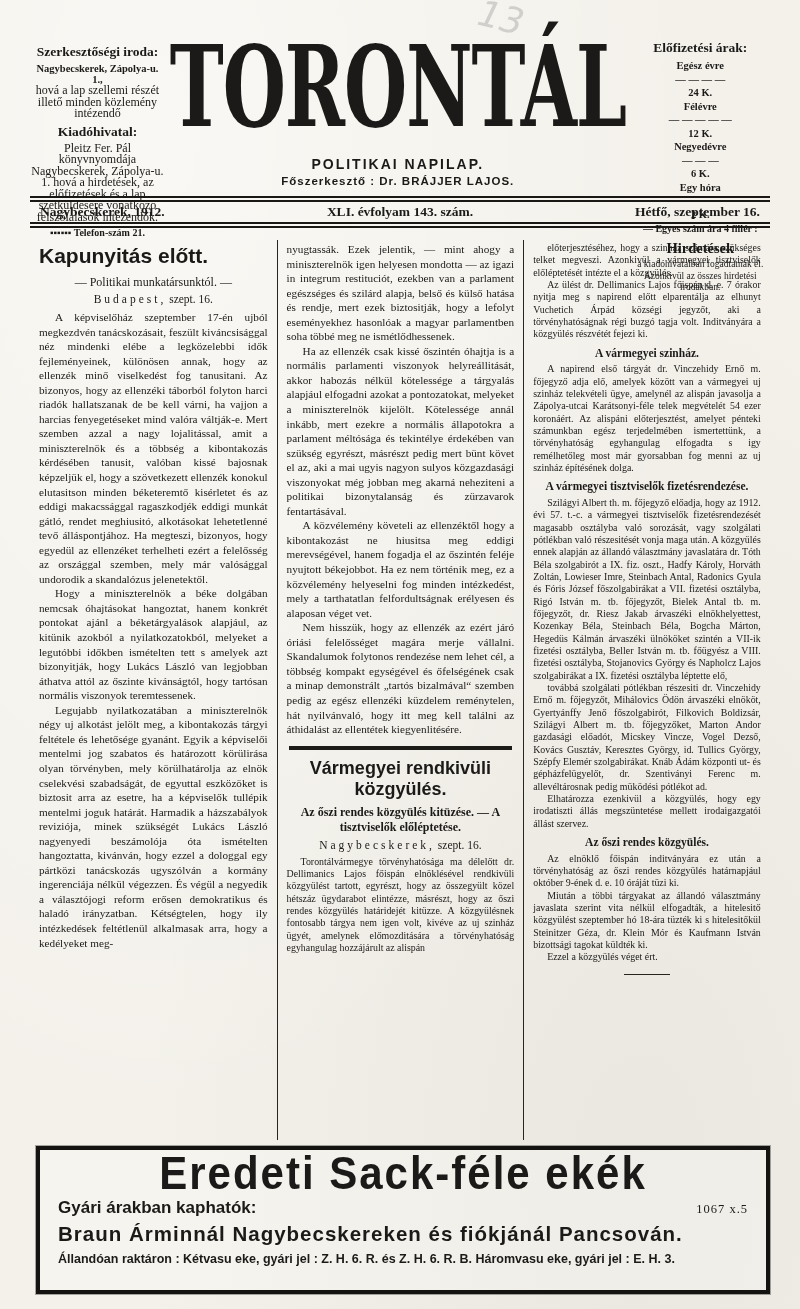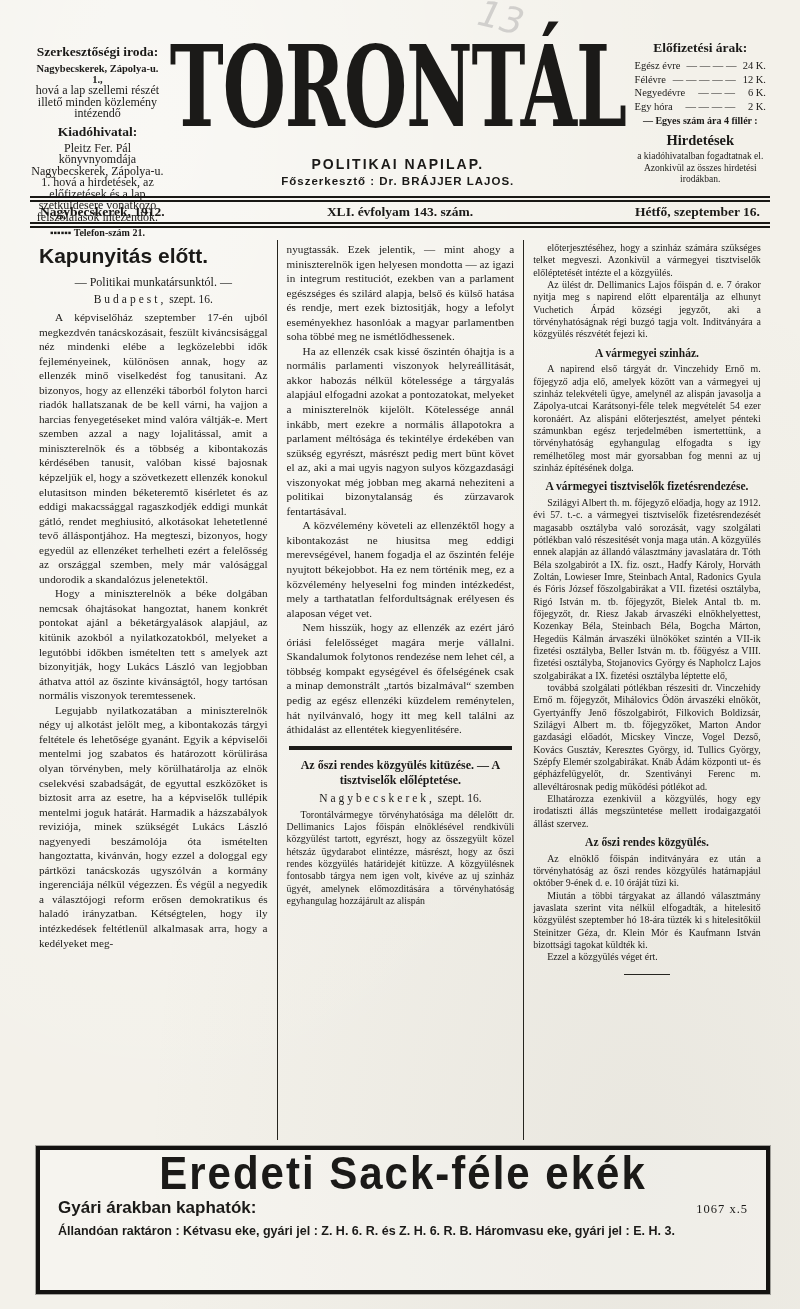--- a/index.html
+++ b/index.html
@@ -31,21 +31,21 @@
   .paper-title{
     height:120px; display:flex; align-items:center; justify-content:center;
   }
   .paper-title span{
     font-family:"DejaVu Serif", serif; font-weight:bold; font-size:74px;
     letter-spacing:-1px; transform:scale(0.98,1.52); transform-origin:center;
     white-space:nowrap;
   }
   .paper-sub{ font-family:"Liberation Sans", sans-serif; font-weight:bold; font-size:14px; letter-spacing:2px; margin-top:10px; }
   .paper-editor{ font-family:"Liberation Sans", sans-serif; font-weight:bold; font-size:11.5px; letter-spacing:1px; margin-top:3px; }
-  .sub-row{ display:flex; font-size:10.5px; font-weight:normal; line-height:13.5px; padding:0 4px; }
+  .sub-row{ display:flex; font-size:10.5px; font-weight:bold; line-height:13.5px; padding:0 4px;flex-direction:column; }
   .sub-row .lbl{ white-space:nowrap; }
   .sub-row .dash{ flex:1; text-align:center; overflow:hidden; white-space:nowrap; color:#2a2926; }
   .sub-row .val{ white-space:nowrap; }
   .sub-single{ font-size:10px; font-weight:bold; margin-top:2px; }
   .mh-right .mh-h2{ font-weight:bold; font-size:14.5px; margin:6px 0 2px; }
   .mh-right .txt{ font-size:9.5px; line-height:11.5px; }
   .mh-right .bold-note{ font-weight:bold; font-size:10px; line-height:12px; margin-top:5px; }
   
   .dateline{
     position:absolute; top:196px; left:30px; width:740px;
@@ -166,20 +166,21 @@
 
     <div class="col">
       <div class="a1">
         <p class="cont">nyugtassák. Ezek jelentik, — mint ahogy a miniszterelnök igen helyesen mondotta — az igazi in integrum restituciót, ezekben van a parlament egészséges és szilárd alapja, belső és külső hatása és rendje, mert ezek biztositják, hogy a lefolyt eseményekhez hasonlóak a magyar parlamentben soha többé meg ne ismétlődhessenek.</p>
         <p>Ha az ellenzék csak kissé őszintén óhajtja is a normális parlamenti viszonyok helyreállitását, akkor habozás nélkül kötelessége a tárgyalás alapjául elfogadni azokat a pontozatokat, melyeket a miniszterelnök kijelölt. Kötelessége annál inkább, mert ezekre a normális állapotokra a parlament méltósága és tekintélye érdekében van szükség egyrészt, másrészt pedig mert bünt követ el az, aki a mai ugyis nagyon sulyos közgazdasági viszonyokat még jobban meg akarná neheziteni a politikai bizonytalanság és zürzavarok fentartásával.</p>
         <p>A közvélemény követeli az ellenzéktől hogy a kibontakozást ne hiusitsa meg eddigi merevségével, hanem fogadja el az őszintén feléje nyujtott békejobbot. Ha ez nem történik meg, ez a közvélemény helyeselni fog minden intézkedést, mely a tarthatatlan felfordultságnak erélyesen és alaposan véget vet.</p>
         <p>Nem hisszük, hogy az ellenzék az ezért járó óriási felelősséget magára merje vállalni. Skandalumok folytonos rendezése nem lehet cél, a többség kompakt egységével és őfelségének csak a minap demonstrált „tartós bizalmával“ szemben pedig az egész ellenzéki küzdelem reménytelen, hát nyilvánvaló, hogy itt meg kell találni az áthidalást az ellentétek kiegyenlitésére.</p>
       </div>
       <hr class="divider">
       <div class="a2">
+        <h2 class="a2-title">Vármegyei rendkivüli közgyülés.</h2>
         <div class="a2-subtitle">Az őszi rendes közgyülés kitüzése. — A tisztviselők előléptetése.</div>
         <div class="a-dateline">
           <span class="place">Nagybecskerek,</span>
           <span>szept. 16.</span>
         </div>
         <p>Torontálvármegye törvényhatósága ma délelőtt dr. Dellimanics Lajos főispán elnöklésével rendkivüli közgyülést tartott, egyrészt, hogy az összegyült közel hétszáz ügydarabot elintézze, másrészt, hogy az őszi rendes közgyülés határidejét kitüzze. A közgyülésnek fontosabb tárgya nem igen volt, kivéve az uj szinház ügyét, amelynek előmozditására a törvényhatóság egyhangulag hozzájárult az alispán</p>
       </div>
     </div>
 
     <div class="col a2">
@@ -201,16 +202,17 @@
       <hr class="end-rule">
     </div>
   </div>
 
   <div class="ad">
     <div class="ad-title">Eredeti Sack-féle ekék</div>
     <div class="ad-row">
       <span class="ad-avail">Gyári árakban kaphatók:</span>
       <span class="ad-ref">1067   x.5</span>
     </div>
+    <div class="ad-dealer">Braun Árminnál Nagybecskereken és fiókjánál Pancsován.</div>
     <div class="ad-stock">Állandóan raktáron :  Kétvasu eke, gyári jel :  Z. H. 6. R.  és  Z. H. 6. R. B.  Háromvasu eke,  gyári jel :  E. H. 3.</div>
   </div>
 
 </div>
 
 </body></html>

